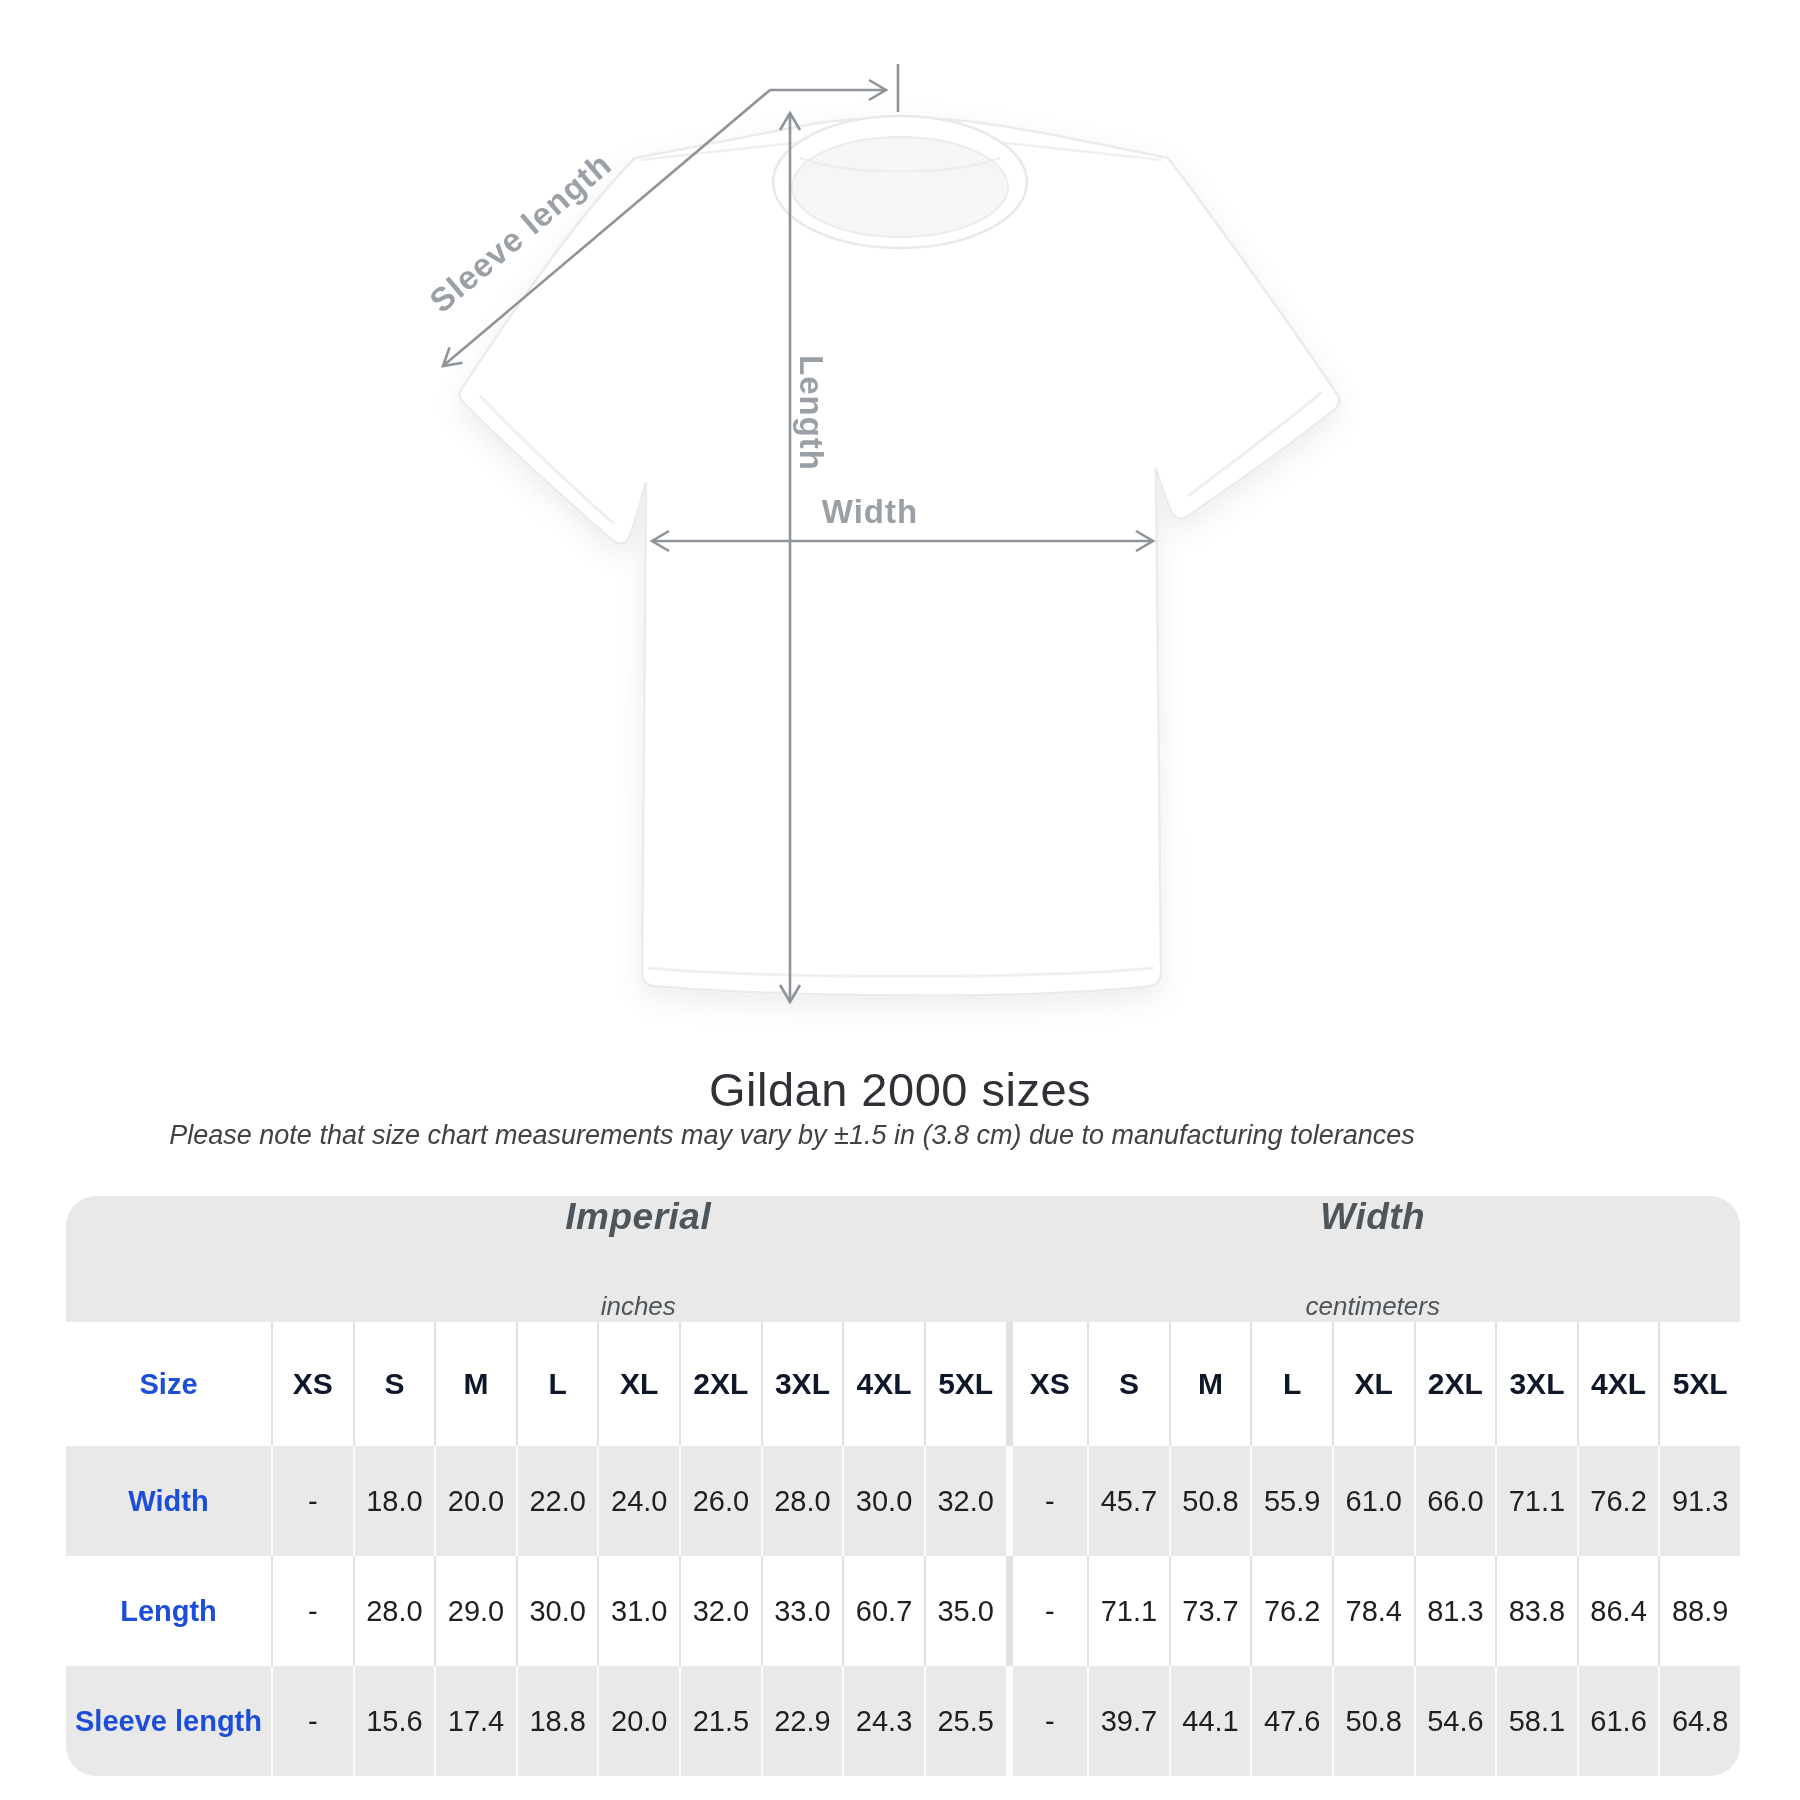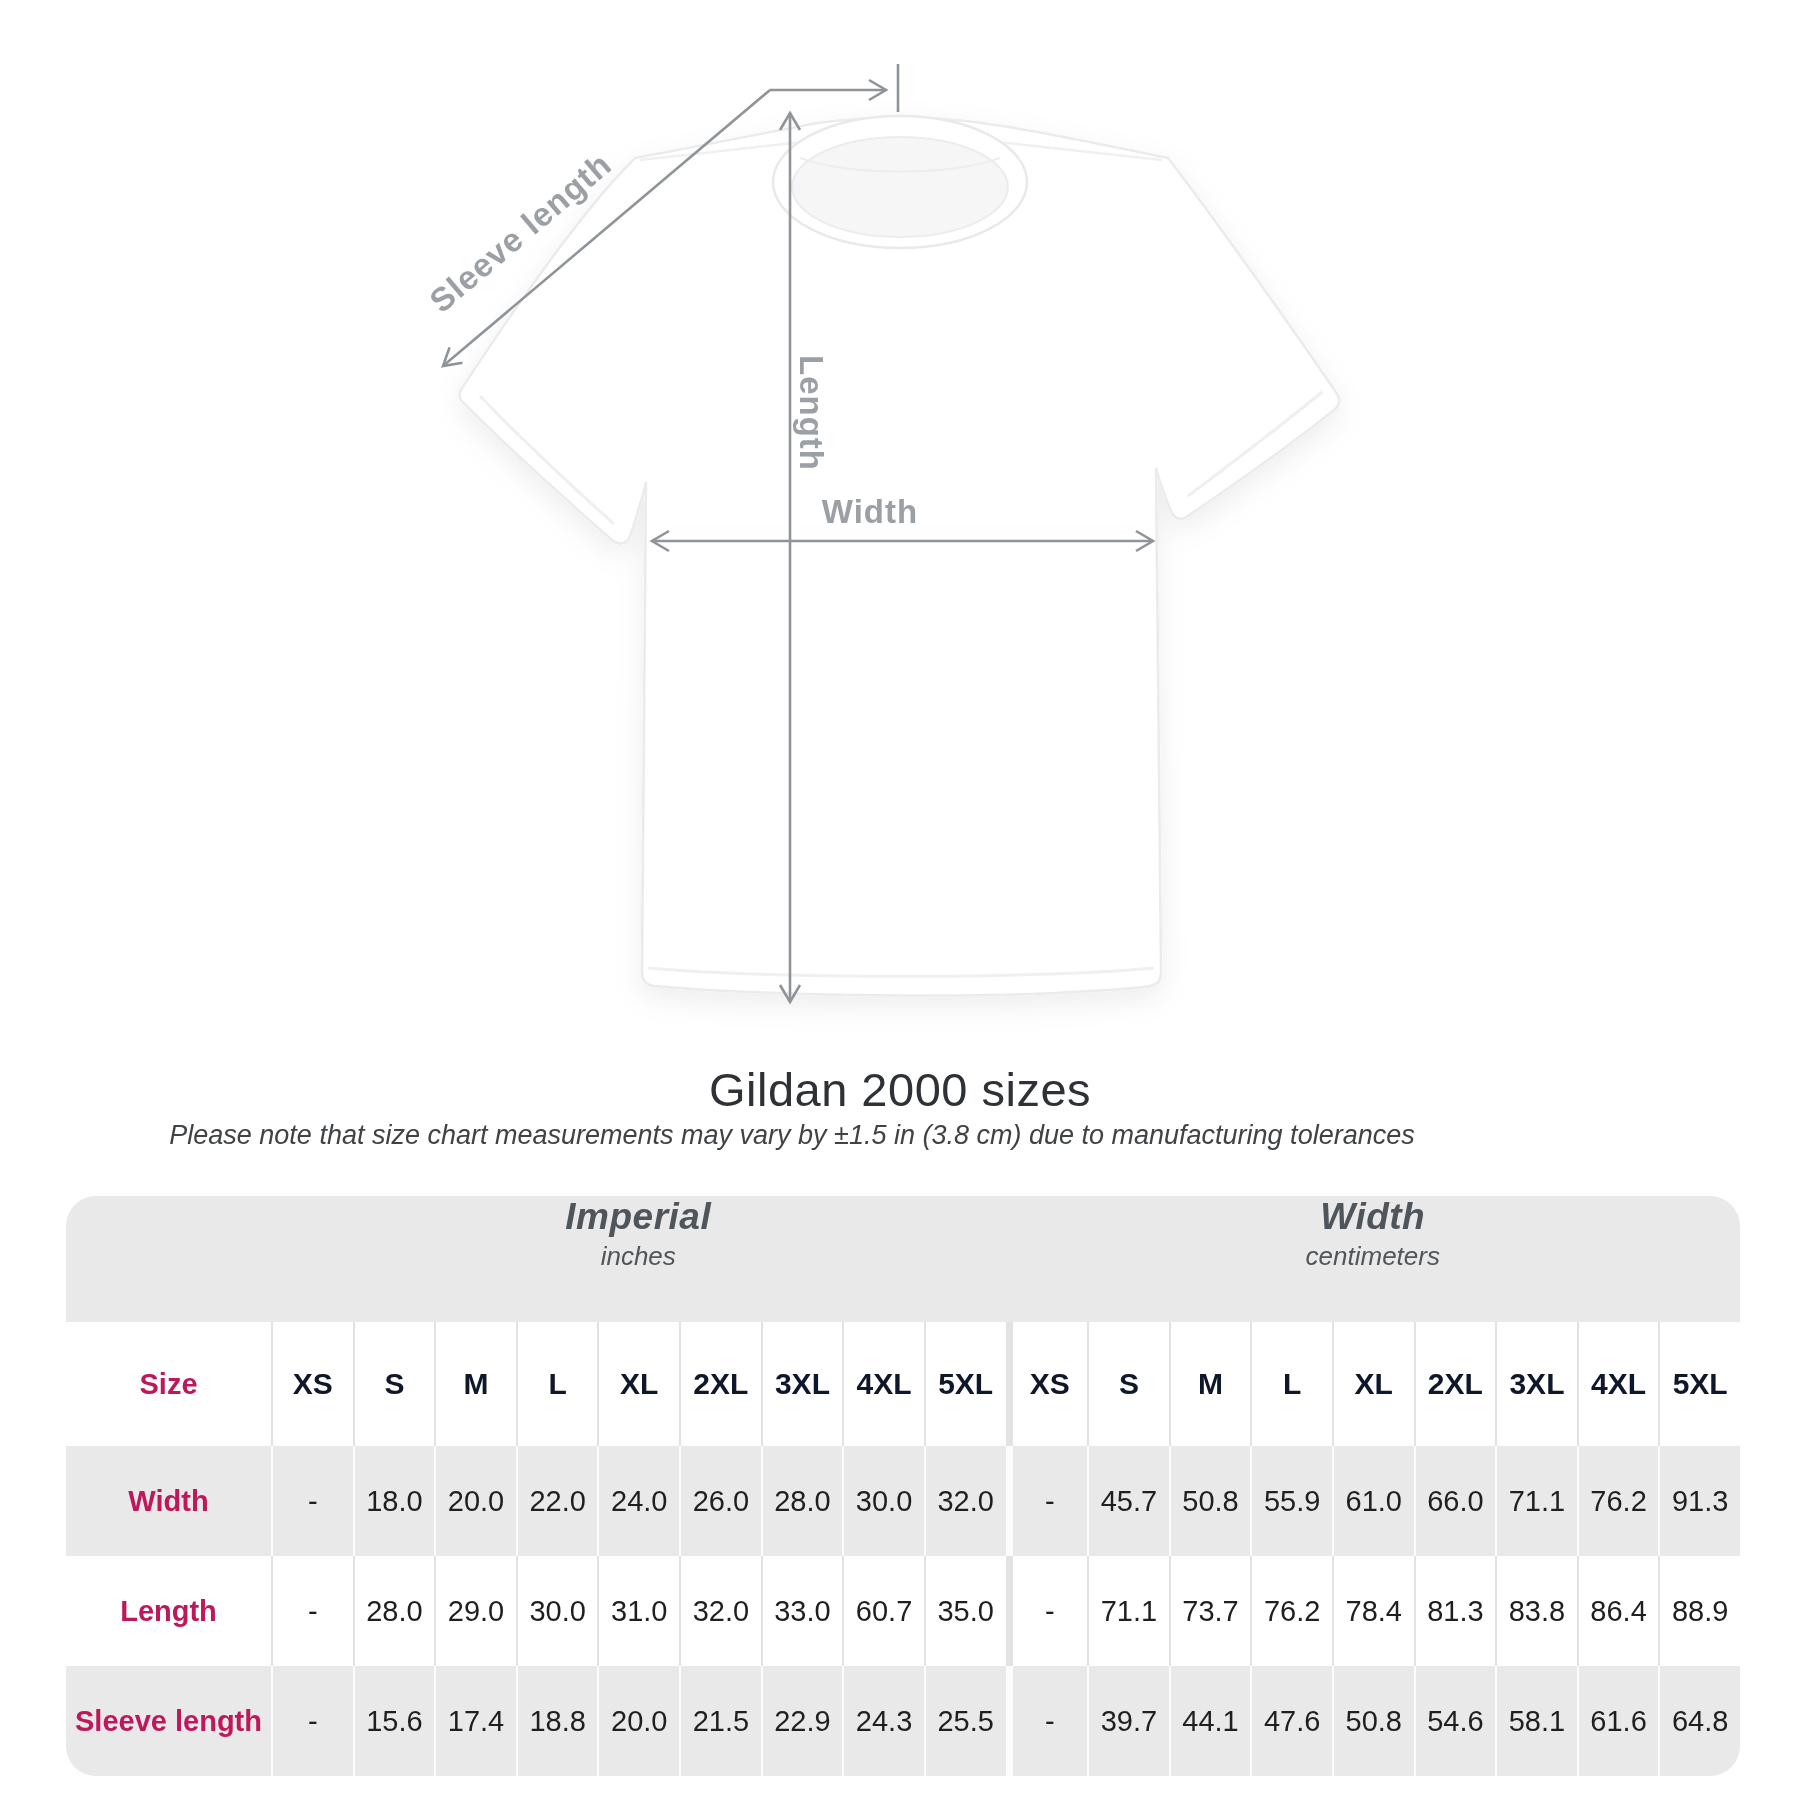--- a/index.html
+++ b/index.html
@@ -22,28 +22,28 @@
   }
 
   
   .table-card{
     position:absolute;left:66px;top:1196px;width:1674px;height:580px;
     background:#e9e9e9;border-radius:30px;overflow:hidden;
     display:grid;grid-template-columns:205px repeat(18,1fr);
     grid-template-rows:126px 124px 110px 110px 110px;
   }
   .g-spacer{grid-column:1}
-  .g-group{display:flex;flex-direction:column;align-items:center;justify-content:flex-start;gap:3px}
+  .g-group{display:flex;flex-direction:column;align-items:center;justify-content:space-between;gap:3px}
   .g-title{font-size:37px;font-weight:bold;font-style:italic;color:#4e565b;letter-spacing:.5px}
   .g-sub{font-size:26px;font-style:italic;color:#4e565b}
   .cell{display:flex;align-items:center;justify-content:center;min-width:0}
   .hrow{background:#ffffff}
   .rw{background:#ffffff}
   .rg{background:transparent}
-  .hlabel,.rlabel{font-weight:bold;color:#be185d;font-size:29px}
+  .hlabel,.rlabel{font-weight:bold;color:#1d4ed8;font-size:29px}
   .hsize{font-weight:bold;color:#0f172a;font-size:30px}
   .val{color:#1f1f1f;font-size:29px}
   .sep{border-left:2px solid #e2e2e2}
   .rg.sep{border-left-color:#fcfcfc}
   .sepThick{border-left-width:7px}
 </style>
 </head>
 <body>
 
 <svg class="diagram" viewBox="0 0 1800 1060" aria-hidden="true">

